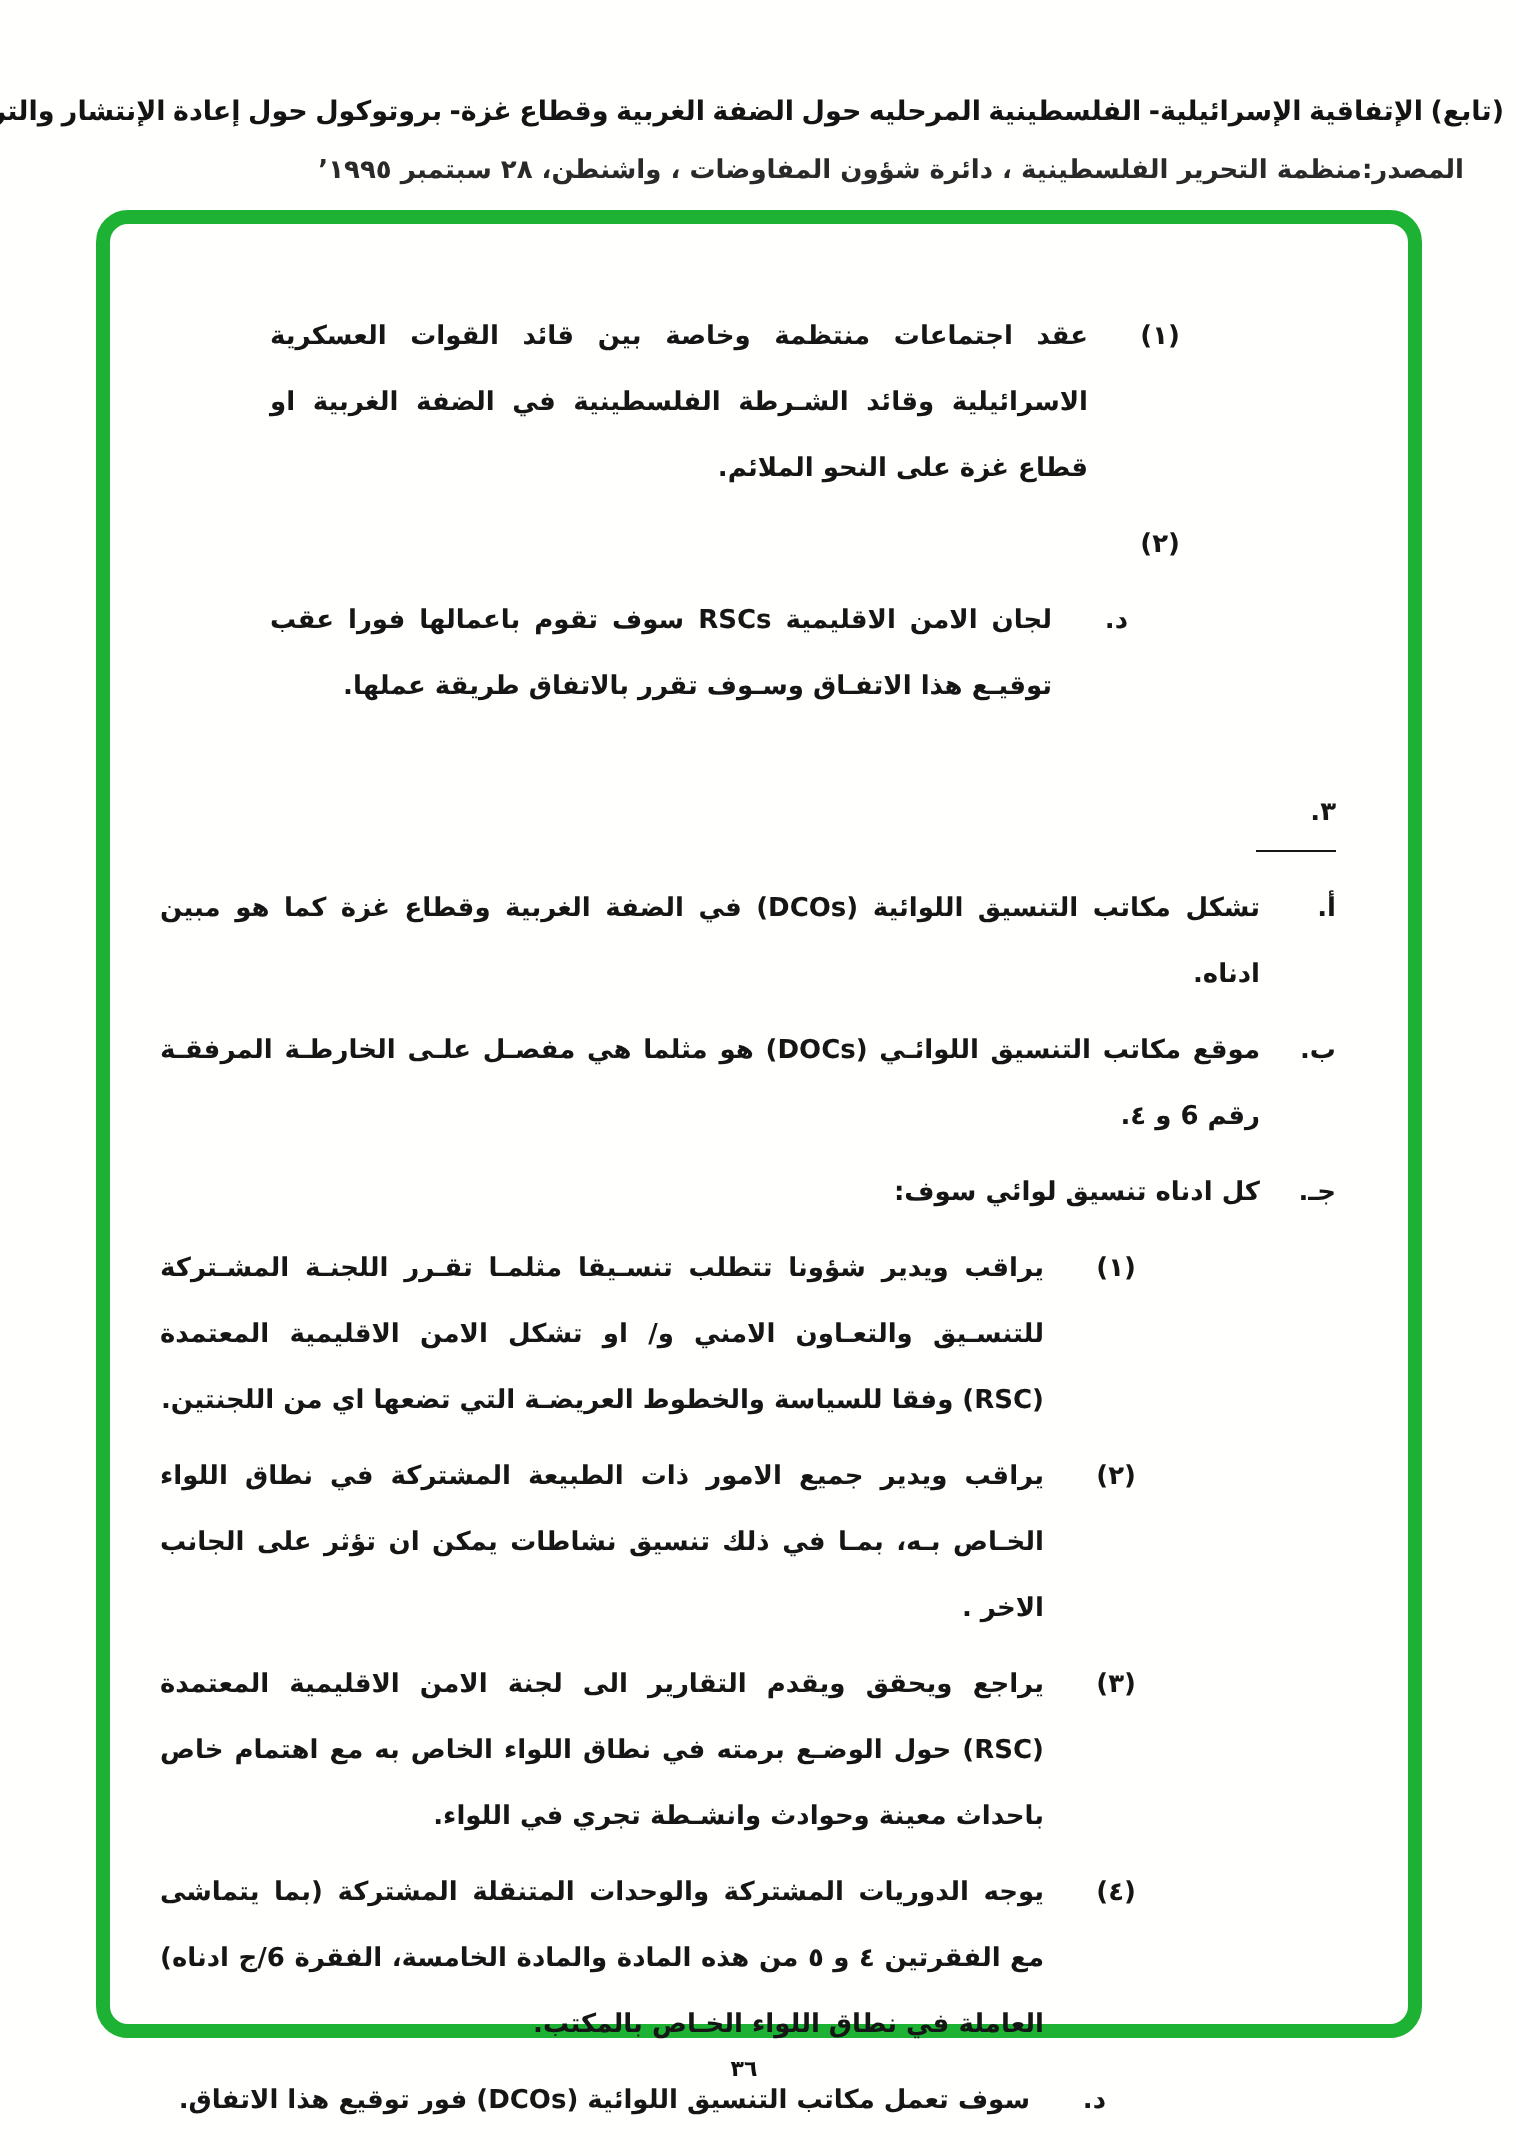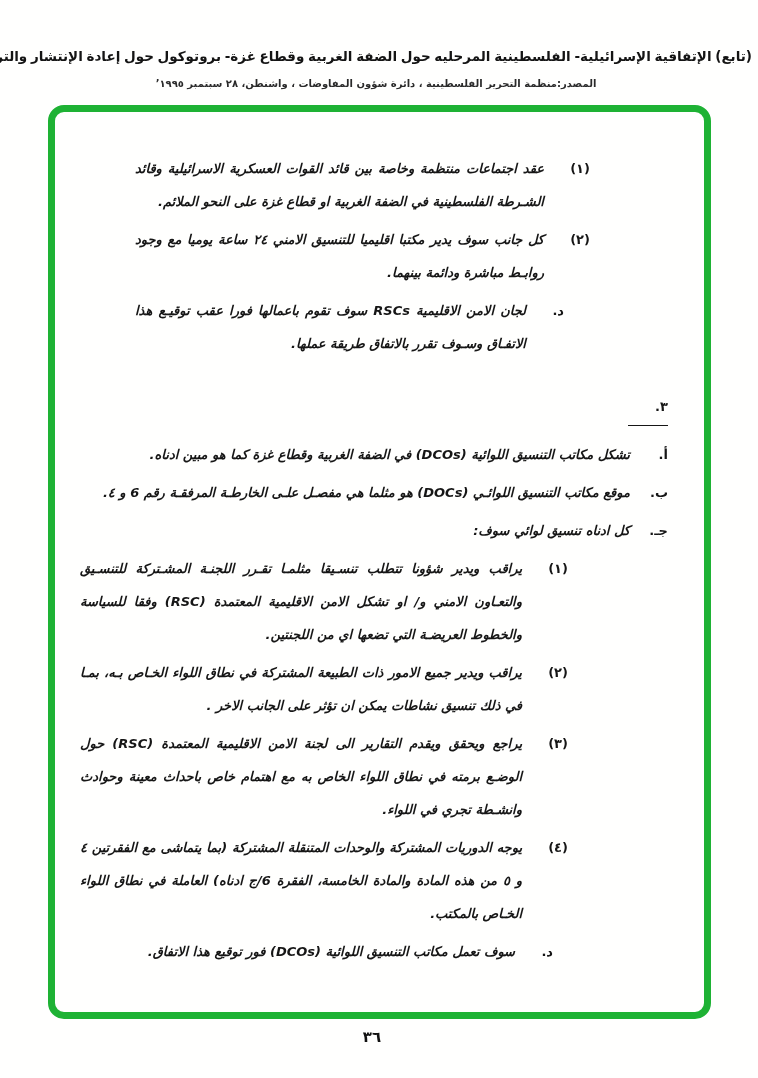--- a/index.html
+++ b/index.html
@@ -15,23 +15,22 @@
   
   .hdr-title{
     position:absolute;top:48px;left:6px;right:6px;
     text-align:center;
     font-size:13.5px;font-weight:700;
     word-spacing:-1px;
     white-space:nowrap;
     color:#141414;
   }
   .hdr-source{
-    position:absolute;top:78px;left:10px;right:16px;
-    text-align:center;
-    font-size:10px;font-weight:700;
+    position:absolute;top:78px;left:10px;right:26px;
+    font-size:13px;font-weight:700;
     color:#2a2a2a;
   }
   
   .frame{
     position:absolute;top:105px;left:48px;
     width:663px;height:914px;
     box-sizing:border-box;
     border:7px solid #1eb234;
     border-radius:16px;
     background:#fffffe;
@@ -39,21 +38,21 @@
   .content{
     box-sizing:border-box;
     height:100%;
     padding:40px 36px 0 25px; 
     font-size:13px;font-weight:700;
     line-height:33px;
   }
   
   .item{display:flex;align-items:flex-start;margin-bottom:5px;}
   .item .marker{flex:0 0 auto;white-space:nowrap;}
-  .item .txt{flex:1 1 auto;text-align:justify;font-style:italic;}
+  .item .txt{flex:1 1 auto;text-align:justify;}
   .m44 .marker{width:46px;}
   .m38 .marker{width:38px;}
   
   .i-a1{margin-right:78px;margin-left:55px;}
   .i-a2{margin-right:104px;margin-left:55px;}
   
   .i-b0{margin-right:0;}
   .i-b1{margin-right:100px;}
   .i-b2{margin-right:115px;}
   
@@ -63,21 +62,21 @@
   .section-inner{
     display:inline-flex;
     border-bottom:1.6px solid #161616;
     padding-bottom:2px;
   }
   .section-inner .marker{width:40px;}
   
   .page-num{
     position:absolute;top:1028px;left:0;right:14px;
     text-align:center;
-    font-size:15px;font-weight:700;
+    font-size:11px;font-weight:700;
     color:#111;
   }
 </style>
 </head>
 <body>
 
 <div class="page">
 
   <div class="hdr-title">(تابع) الإتفاقية الإسرائيلية- الفلسطينية المرحليه حول الضفة الغربية وقطاع غزة- بروتوكول حول إعادة الإنتشار والترتيبات الامنية</div>
   <div class="hdr-source">المصدر:منظمة التحرير الفلسطينية ، دائرة شؤون المفاوضات ، واشنطن، ٢٨ سبتمبر ١٩٩٥’</div>
@@ -85,21 +84,20 @@
   <div class="frame">
     <div class="content">
 
       <div class="item m44 i-a1">
         <span class="marker">(١)</span>
         <span class="txt">عقد اجتماعات منتظمة وخاصة بين قائد القوات العسكرية الاسرائيلية وقائد الشـرطة الفلسطينية في الضفة الغربية او قطاع غزة على النحو الملائم.</span>
       </div>
 
       <div class="item m44 i-a1">
         <span class="marker">(٢)</span>
-        <span class="txt">كل جانب سوف يدير مكتبا اقليميا للتنسيق الامني ٢٤ ساعة يوميا مع وجود روابـط مباشرة ودائمة بينهما.</span>
       </div>
 
       <div class="item m38 i-a2">
         <span class="marker">د.</span>
         <span class="txt">لجان الامن الاقليمية RSCs سوف تقوم  باعمالها فورا عقب توقيـع هذا الاتفـاق وسـوف تقرر بالاتفاق طريقة عملها.</span>
       </div>
 
       <div class="section-row i-b0">
         <span class="section-inner">
           <span class="marker">٣.</span>

